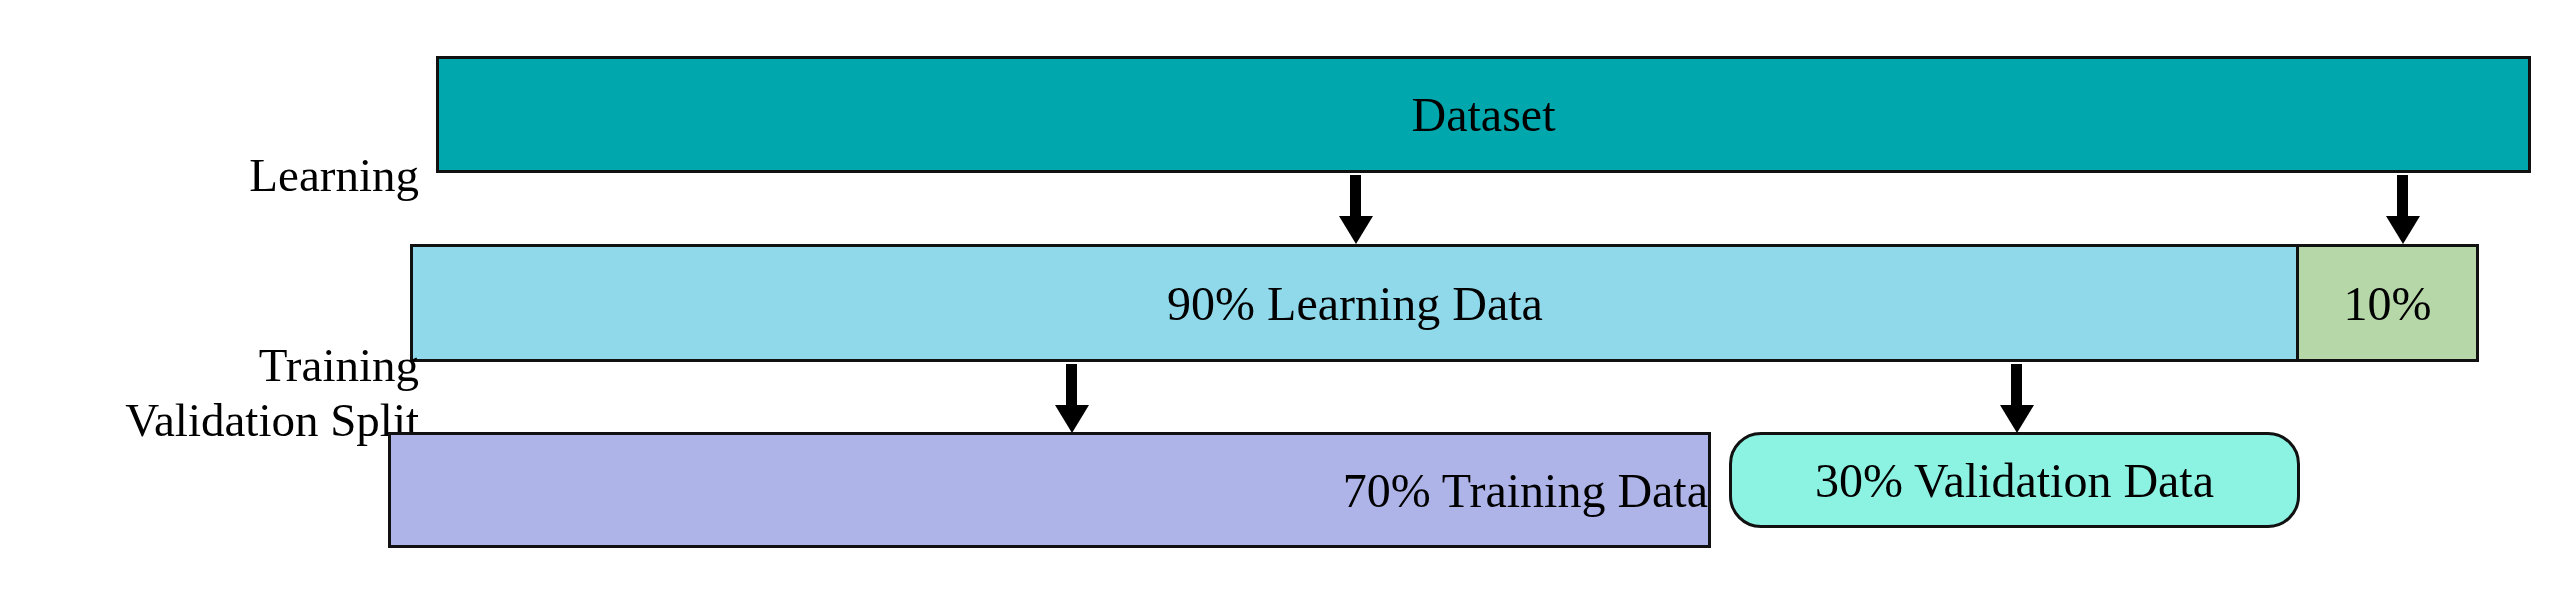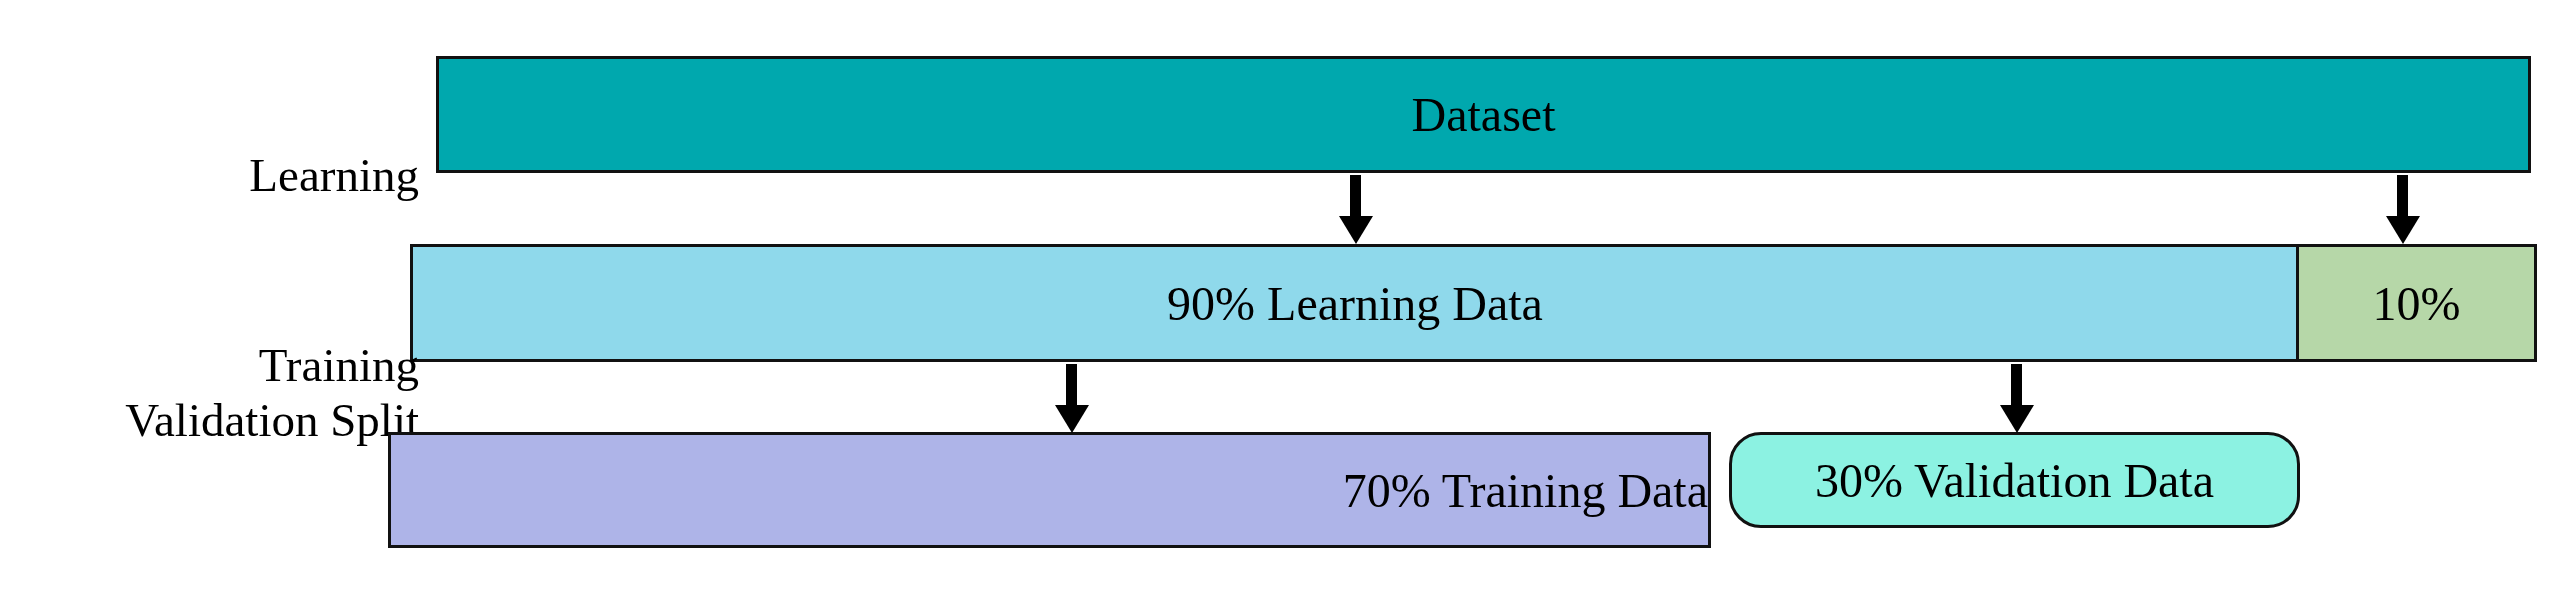--- a/index.html
+++ b/index.html
@@ -15,21 +15,21 @@
 
   .box {
     position: absolute;
     border: 3.7px solid #111111;
     display: flex; align-items: center; justify-content: center;
     font-size: 48px;
     white-space: nowrap;
   }
   #dataset-box    { left: 410px;  top: 56px;  width: 2095px; height: 117px; margin-left: 26px; }
   #learning-box   { left: 410px;  top: 244px; width: 1890px; height: 118px; }
-  #testing-box    { left: 2296px; top: 244px; width: 241px;  height: 118px; }
+  #testing-box    { left: 2296px; top: 244px; width: 183px;  height: 118px; }
   #training-box   { left: 388px;  top: 432px; width: 1323px; height: 116px; justify-content: flex-end; }
   #validation-box { left: 1729px; top: 432px; width: 571px;  height: 96px; border-radius: 32px; }
 
   .side-label {
     position: absolute; left: 16px; width: 403px;
     text-align: right;
     font-size: 47px; line-height: 55px;
     white-space: nowrap;
   }
   #learning-testing-split-label   { top: 148px; }

